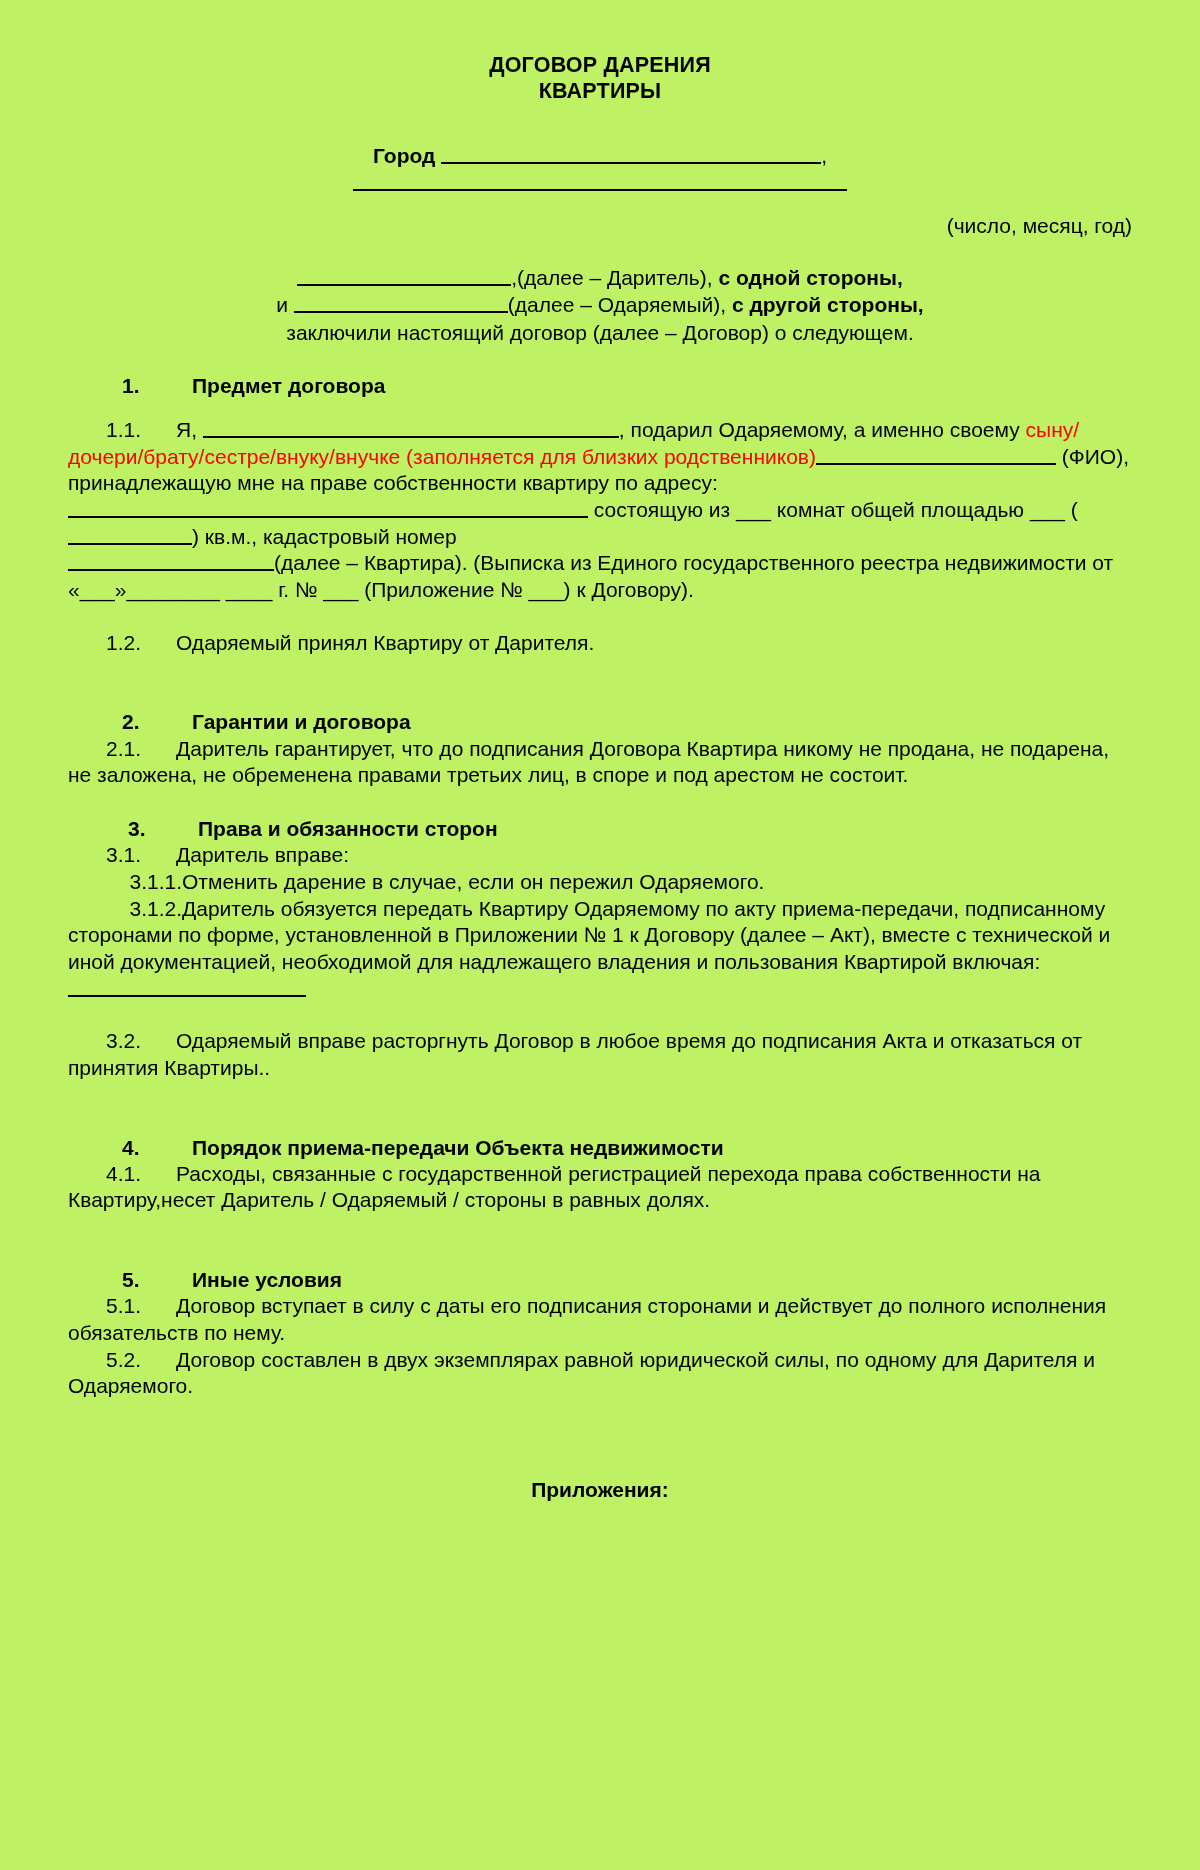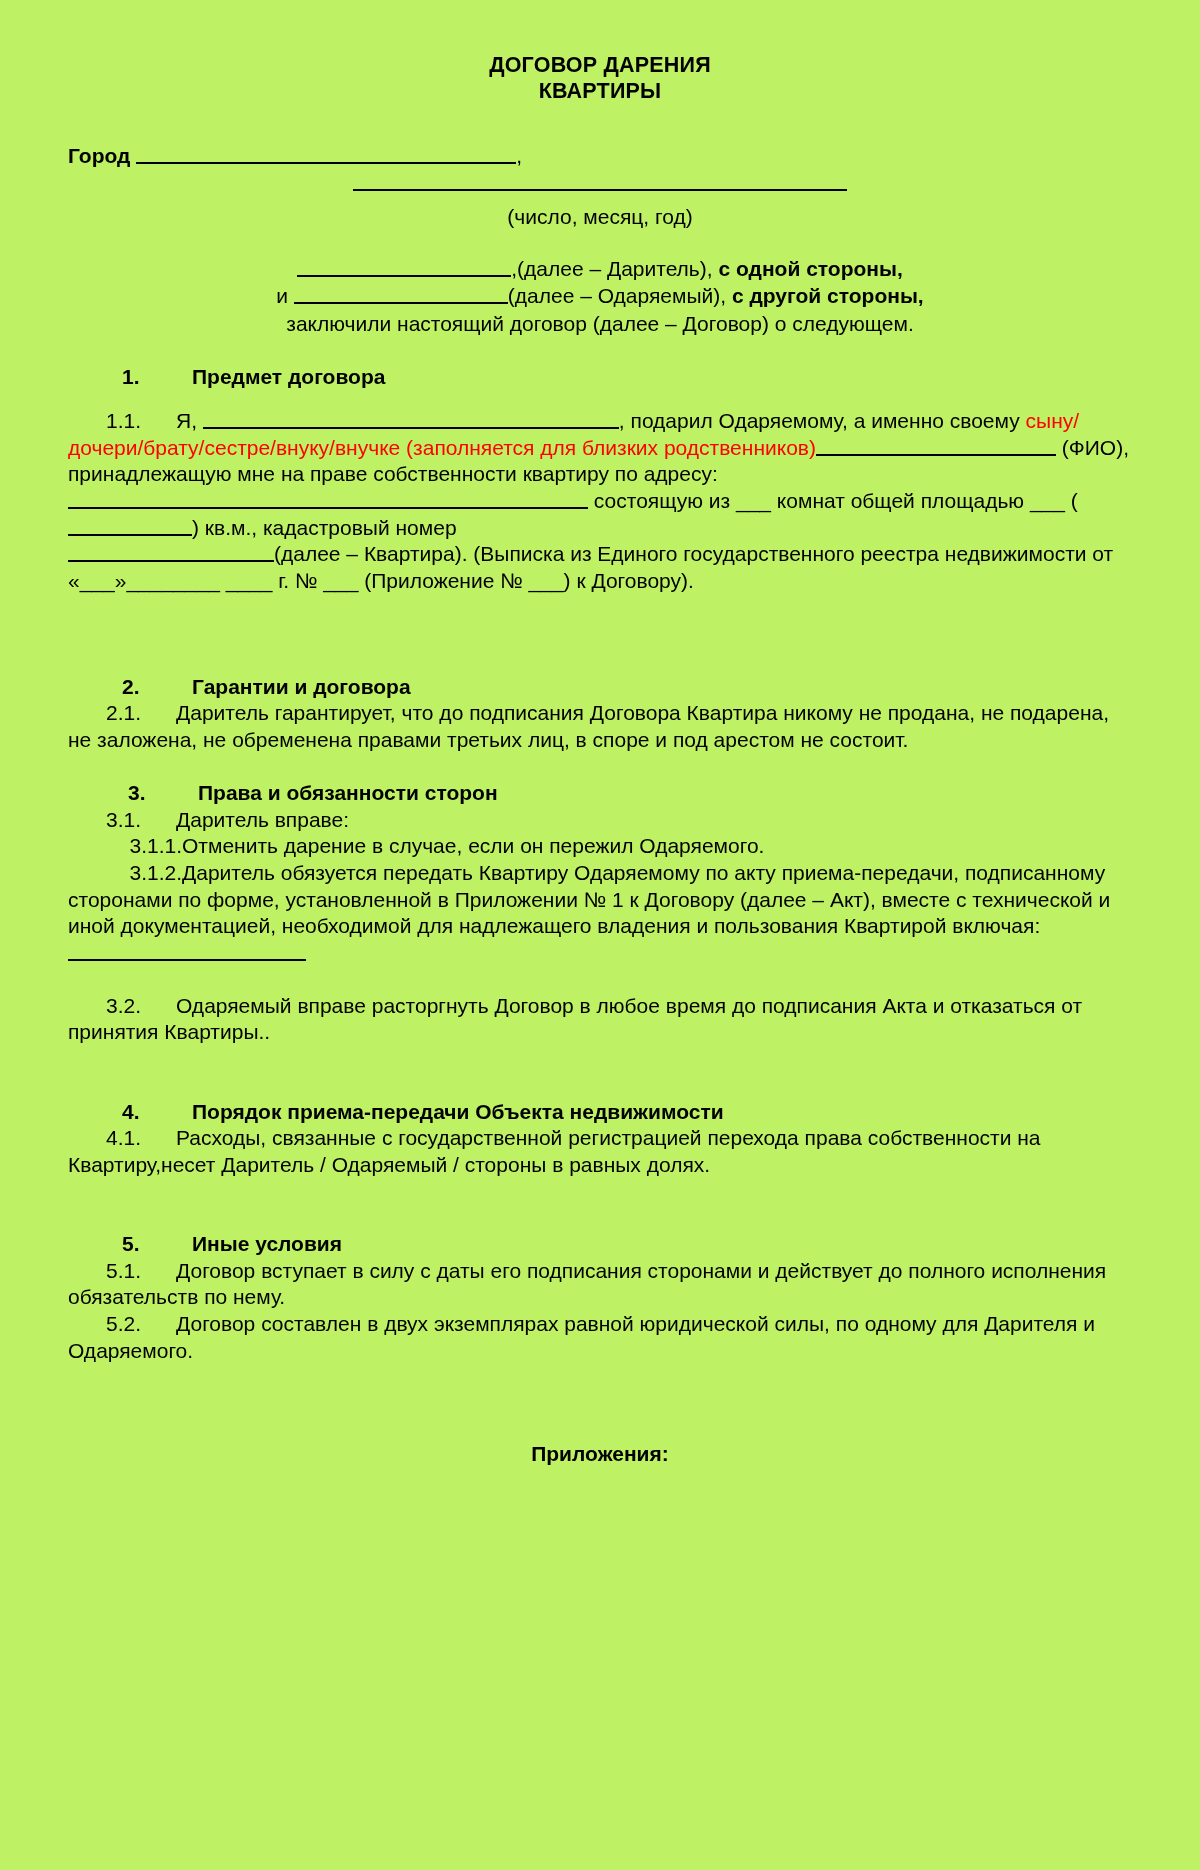--- a/index.html
+++ b/index.html
@@ -42,20 +42,21 @@
   .red { color: #ff0000; }
   .spacer-s  { height: 18px; }
   .spacer-m  { height: 26px; }
   .spacer-l  { height: 38px; }
   .spacer-xl { height: 52px; }
 
   
   .city-row {
     font-size: 21px;
     font-weight: bold;
+    text-align: center;
     line-height: 1.3;
     white-space: nowrap;
   }
   .city-row .thin { font-weight: normal; }
 
   .rule {
     display: inline-block;
     border-bottom: 2.5px solid #000;
     vertical-align: baseline;
     height: 0.95em;
@@ -66,23 +67,23 @@
     border-bottom: 2px solid #000;
     vertical-align: baseline;
     height: 0.9em;
     margin-bottom: -1px;
   }
   .date-rule-wrap {
     text-align: center;
     margin-top: 4px;
   }
   .caption {
-    text-align: center;
-    font-size: 21px;
-    margin-top: 11px;
+    text-align: right;
+    font-size: 21px;
+    margin-top: 20px;
   }
 
   
   .parties {
     text-align: center;
     font-size: 21px;
     line-height: 1.3;
   }
   .parties .ln { display: block; white-space: nowrap; }
 
@@ -174,20 +175,23 @@
     <div class="clause">
       <span class="num">1.1.</span><span>Я, </span><span class="rule-thin" style="width:416px;"></span><span>, подарил Одаряемому, а именно своему </span><span class="red">сыну/дочери/брату/сестре/внуку/внучке (заполняется для близких родственников)</span><span class="rule-thin" style="width:240px;"></span><span> (ФИО), принадлежащую мне на праве собственности квартиру по адресу:</span>
       <br>
       <span class="rule-thin" style="width:520px;"></span><span> состоящую из ___ комнат общей площадью ___  (</span><span class="rule-thin" style="width:124px;"></span><span>) кв.м., кадастровый номер</span>
       <br>
       <span class="rule-thin" style="width:206px;"></span><span>(далее – Квартира). (Выписка из Единого государственного реестра недвижимости от «___»________ ____ г. № ___ (Приложение № ___) к Договору).</span>
     </div>
 
     <div class="spacer-m"></div>
 
+    <div class="clause">
+      <span class="num">1.2.</span><span>Одаряемый принял Квартиру от Дарителя.</span>
+    </div>
 
     <div class="spacer-xl"></div>
 
     <div class="head">
       <span class="num">2.</span><span>Гарантии и договора</span>
     </div>
 
     <div class="clause">
       <span class="num">2.1.</span><span>Даритель гарантирует, что до подписания Договора Квартира никому не продана, не подарена, не заложена, не обременена правами третьих лиц, в споре и под арестом не состоит.</span>
     </div>

